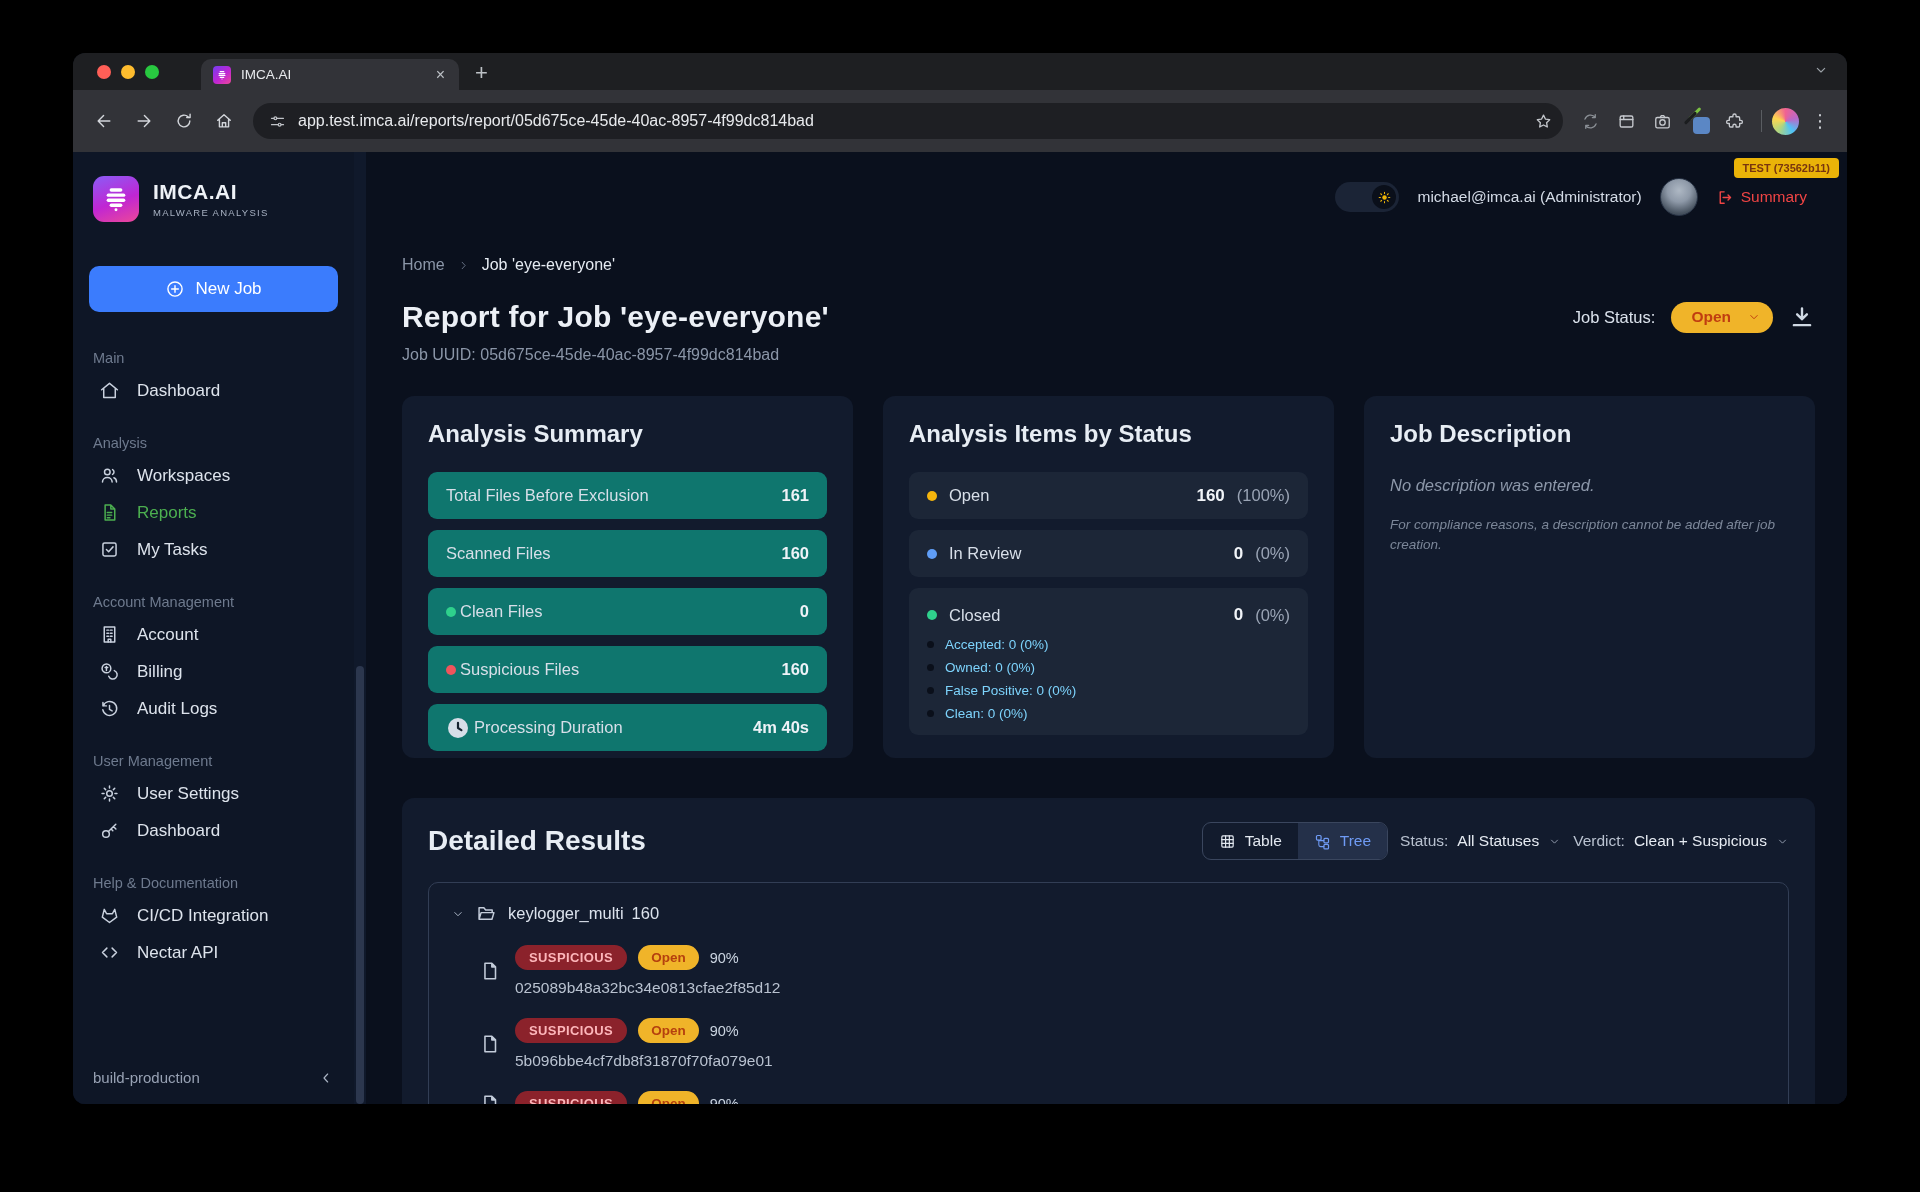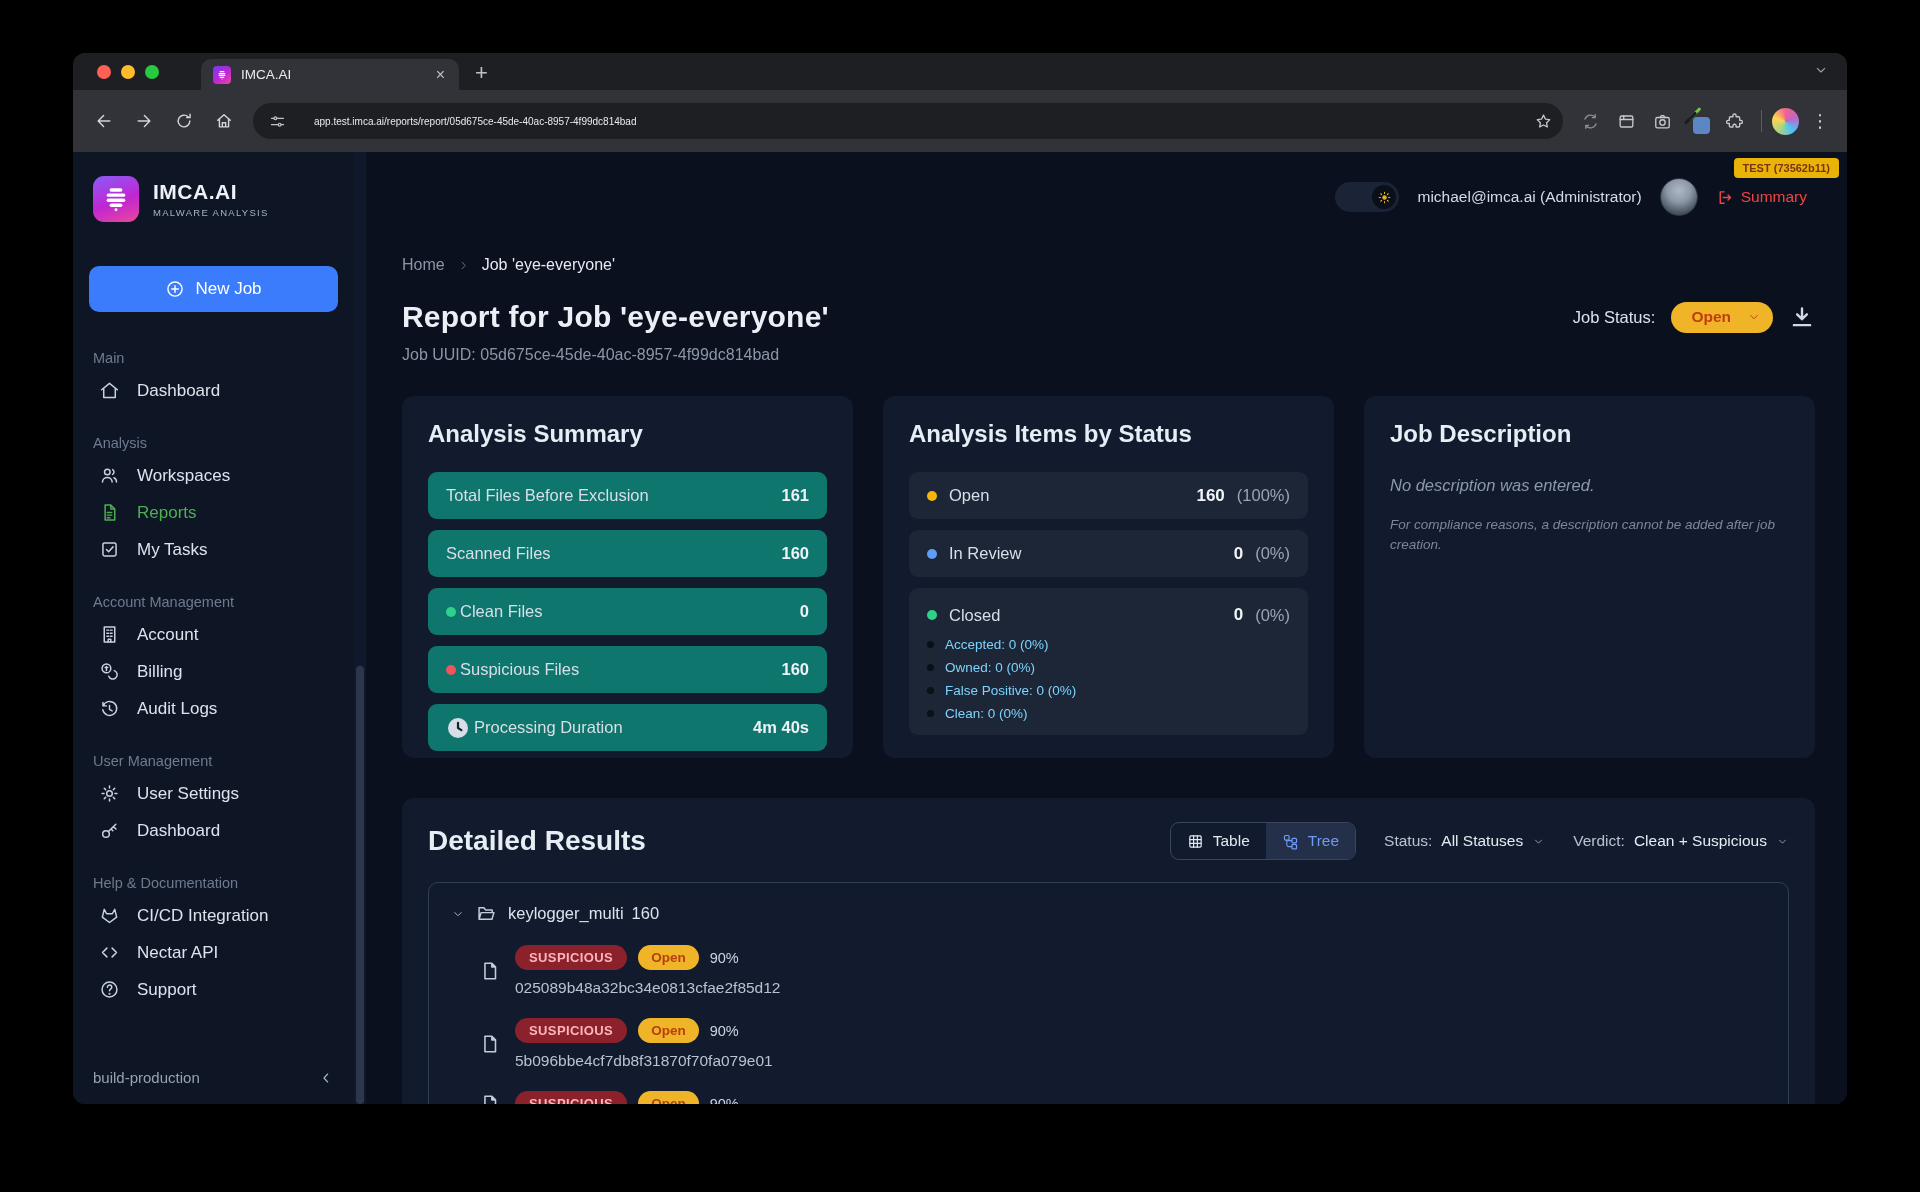--- a/index.html
+++ b/index.html
@@ -31,21 +31,21 @@
   .tabsearch { position:absolute; right:18px; top:9px; width:16px; height:16px; color:#9aa0a6; }
 
   .toolbar { height:62px; background:#323338; display:flex; align-items:center;
              padding:0 12px; gap:2px; flex:none; }
   .tb-btn { width:38px; height:38px; border-radius:50%; display:flex; align-items:center;
             justify-content:center; color:#d2d5da; flex:none; }
   .tb-btn .ic{width:20px;height:20px;}
   .urlbar { flex:1; height:36px; border-radius:18px; background:#1e1f23; display:flex;
             align-items:center; padding:0 10px 0 16px; margin:0 8px; gap:12px; min-width:0; }
   .urlbar .site-ic{width:17px;height:17px;color:#c0c3c8;flex:none;}
-  .url-text { font-size:10px; color:#e8eaed; flex:1; white-space:nowrap; overflow:hidden;margin-left:16px; }
+  .url-text { font-size:16px; color:#e8eaed; flex:1; white-space:nowrap; overflow:hidden; }
   .urlbar .star-ic{width:19px;height:19px;color:#c0c3c8;flex:none;}
   .ext { width:34px; height:34px; display:flex; align-items:center; justify-content:center; color:#c6c9ce; flex:none; }
   .ext .ic{width:19px;height:19px;}
   .ext.dim{color:#8a8f95;}
   .eyedrop { position:relative; width:26px; height:26px; flex:none; }
   .eyedrop::after { content:""; position:absolute; right:1px; bottom:0; width:17px; height:17px;
                     border-radius:4px; background:#5b87c5; }
   .eyedrop::before { content:""; position:absolute; left:4px; top:2px; width:3px; height:16px;
                      background:#1b1d1f; border-radius:2px; transform:rotate(45deg); z-index:1;
                      box-shadow:0 -6px 0 #7ac143; }
@@ -137,21 +137,21 @@
   .sub { display:flex; align-items:center; gap:11px; font-size:13.5px; color:#7dd3fc; }
   .sub-dot { width:7px; height:7px; border-radius:50%; background:#0a0f1a; flex:none; }
 
   .desc-empty { margin-top:28px; font-style:italic; font-size:16.5px; color:#8d98aa; }
   .desc-note { margin-top:20px; font-style:italic; font-size:13.5px; color:#7c8799;
                line-height:1.5; max-width:400px; }
 
   .results { margin-top:40px; background:#121b2d; border-radius:12px; padding:24px 26px; height:600px; }
   .res-head { display:flex; align-items:center; justify-content:space-between; }
   .res-title { font-size:28px; font-weight:bold; color:#e7edf4; }
-  .res-ctls { display:flex; align-items:center; gap:28px; }
+  .res-ctls { display:flex; align-items:center; gap:12px; }
   .viewtoggle { display:flex; border:1px solid #3a465e; border-radius:9px; overflow:hidden; }
   .vt-btn { display:flex; align-items:center; gap:9px; padding:9px 16px; font-size:15.5px;
             color:#e2e8f0; cursor:pointer; }
   .vt-btn .ic{width:17px;height:17px;}
   .vt-btn.active { background:#243049; color:#6f9bf5; }
   .filter { display:flex; align-items:center; gap:9px; font-size:15.5px; cursor:pointer; }
   .filter-label { color:#b9c2d0; }
   .filter-value { color:#e6ebf2; }
   .filter .ic{width:13px;height:13px;color:#9aa4b5;}
 
@@ -444,30 +444,20 @@
 
   <div class="nav-item">
     <span class="ic nav-ic">
                   <svg viewBox="0 0 24 24">
                     <path d="m9 7-5 5 5 5M15 7l5 5-5 5"></path>
                   </svg>
                 </span>
     <span>Nectar API</span>
   </div>
 
-  <div class="nav-item">
-    <span class="ic nav-ic">
-                  <svg viewBox="0 0 24 24">
-                    <circle cx="12" cy="12" r="8.5"></circle>
-                    <path d="M9.6 9.3a2.5 2.5 0 1 1 3.9 2.1c-.9.6-1.5 1-1.5 2.1"></path>
-                    <circle cx="12" cy="16.9" r=".4" fill="currentColor"></circle>
-                  </svg>
-                </span>
-    <span>Support</span>
-  </div>
 </div>
   </div>
 </div>
       <div class="sidebar-footer">
         <span>build-production</span>
         <span class="ic">
             <svg viewBox="0 0 24 24">
               <path d="m14.5 6-5.5 6 5.5 6"></path>
             </svg>
           </span>

